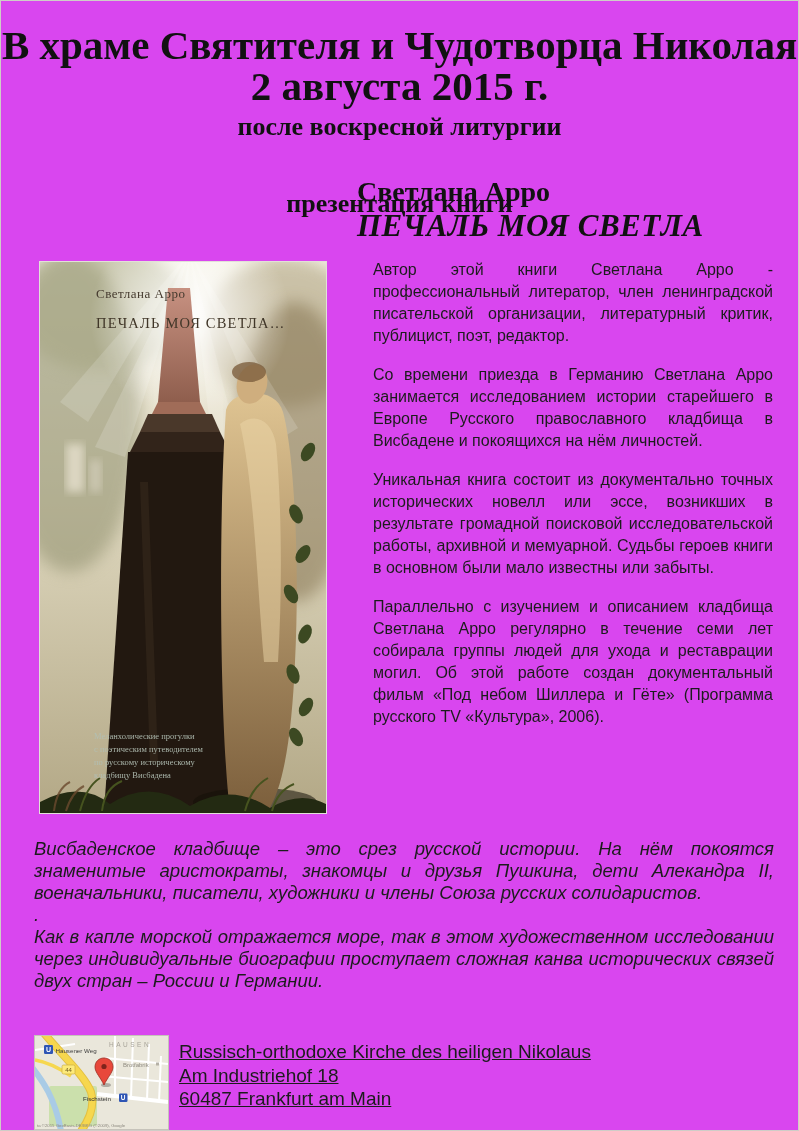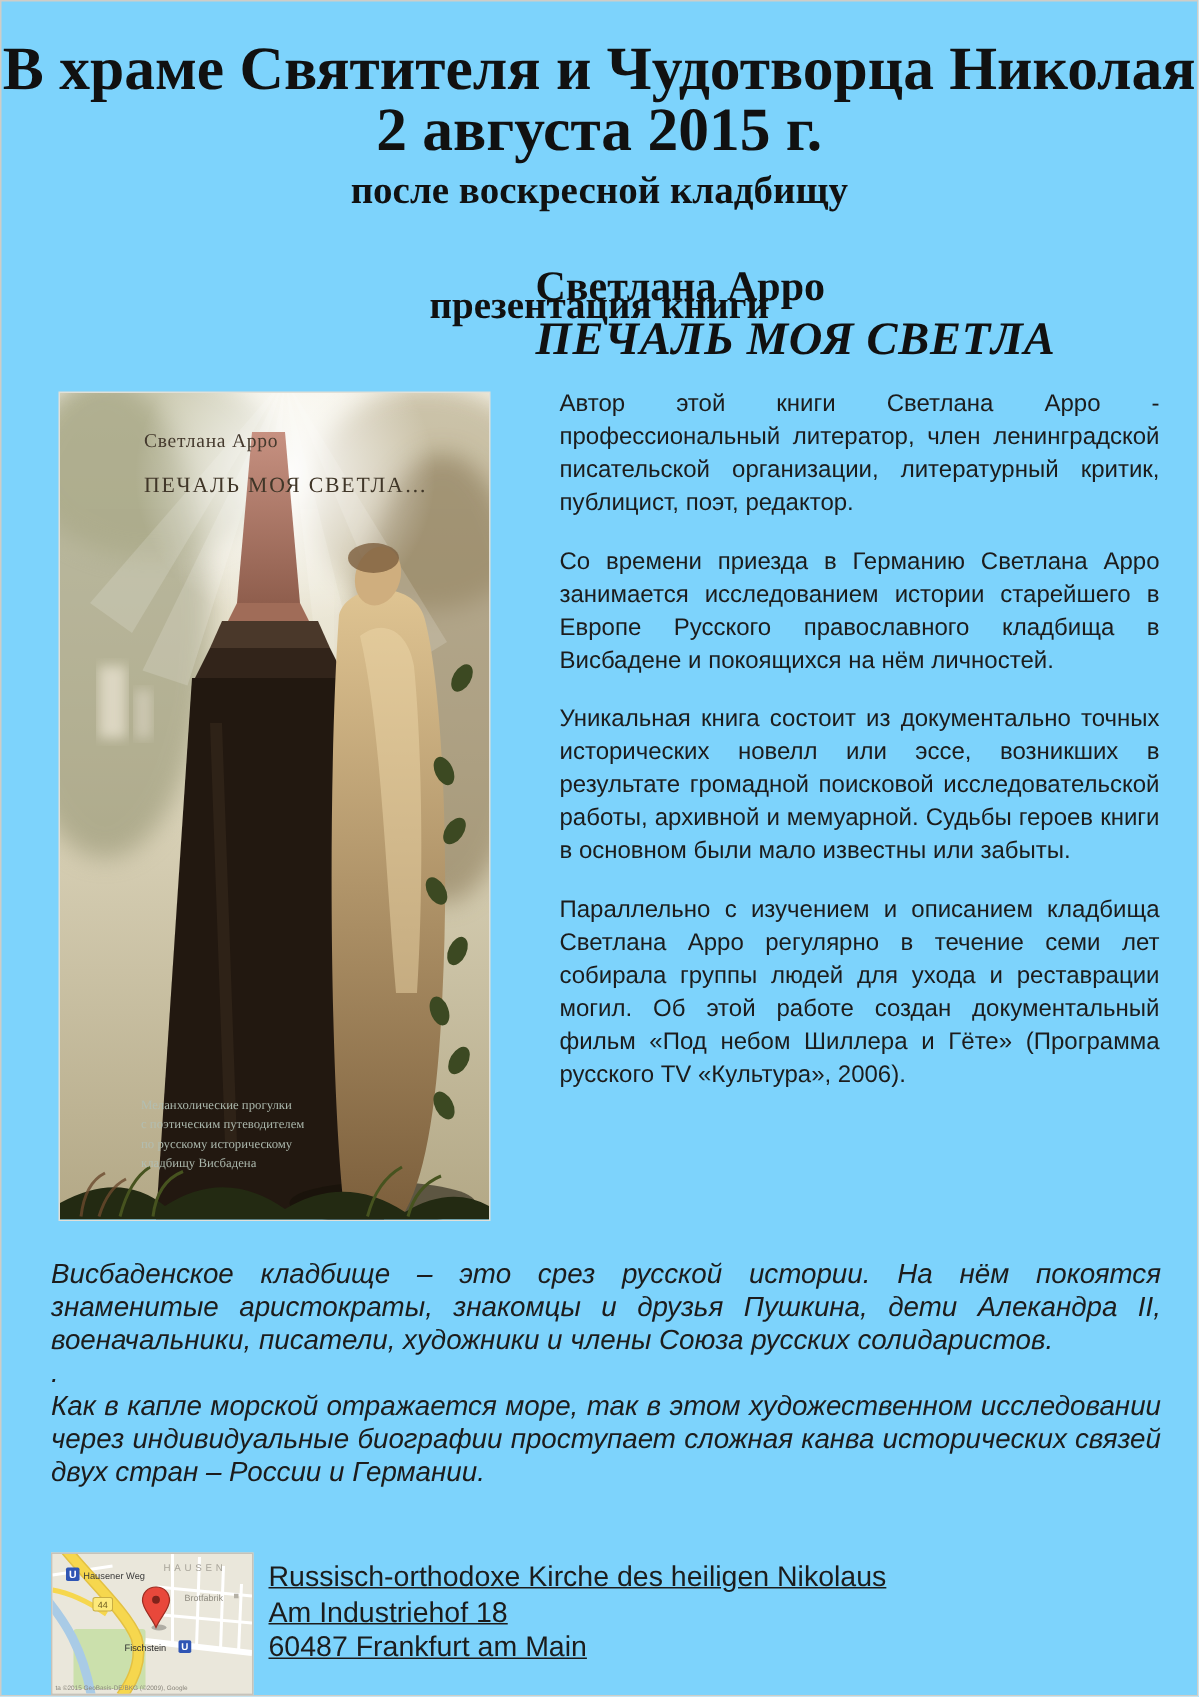--- a/index.html
+++ b/index.html
@@ -1,17 +1,17 @@
 <!DOCTYPE html>
 <html><head>
 <meta charset="utf-8">
 <style>
   html,body { margin:0; padding:0; background:#ffffff; }
   .page {
-    position:relative; width:799px; height:1131px; background:#7dd3fc;
+    position:relative; width:799px; height:1131px; background:#d946ef;
     border:1px solid #cfcdc7; box-sizing:border-box; overflow:hidden;
     font-family:"Liberation Sans", sans-serif; color:#1c1c1c;
   }
   
   .header {
     position:absolute; top:24px; left:0; width:100%; text-align:center;
     font-family:"Liberation Serif", serif; font-weight:bold; color:#111;
   }
   .title-line   { font-size:41px; line-height:41px; }
   .subtitle-line{ font-size:26px; line-height:29px;margin-top:48px; }
@@ -48,21 +48,21 @@
   .address { margin-left:10px; padding-top:5px; font-size:19px; line-height:23.5px; color:#1c1c1c; }
 </style>
 </head>
 <body>
 
 <div class="page">
 
   <div class="header">
     <div class="title-line">В храме Святителя и Чудотворца Николая</div>
     <div class="title-line">2 августа 2015 г.</div>
-    <div class="subtitle-line subtitle-gap">после воскресной кладбищу</div>
+    <div class="subtitle-line subtitle-gap">после воскресной литургии</div>
     <div class="subtitle-line">презентация книги</div>
   </div>
 
   <div class="book-heading">
     <div class="book-author">Светлана Арро</div>
     <div class="book-title">ПЕЧАЛЬ МОЯ СВЕТЛА</div>
   </div>
 
   <div class="cover">
     <svg viewBox="0 0 286 551" preserveAspectRatio="none">

